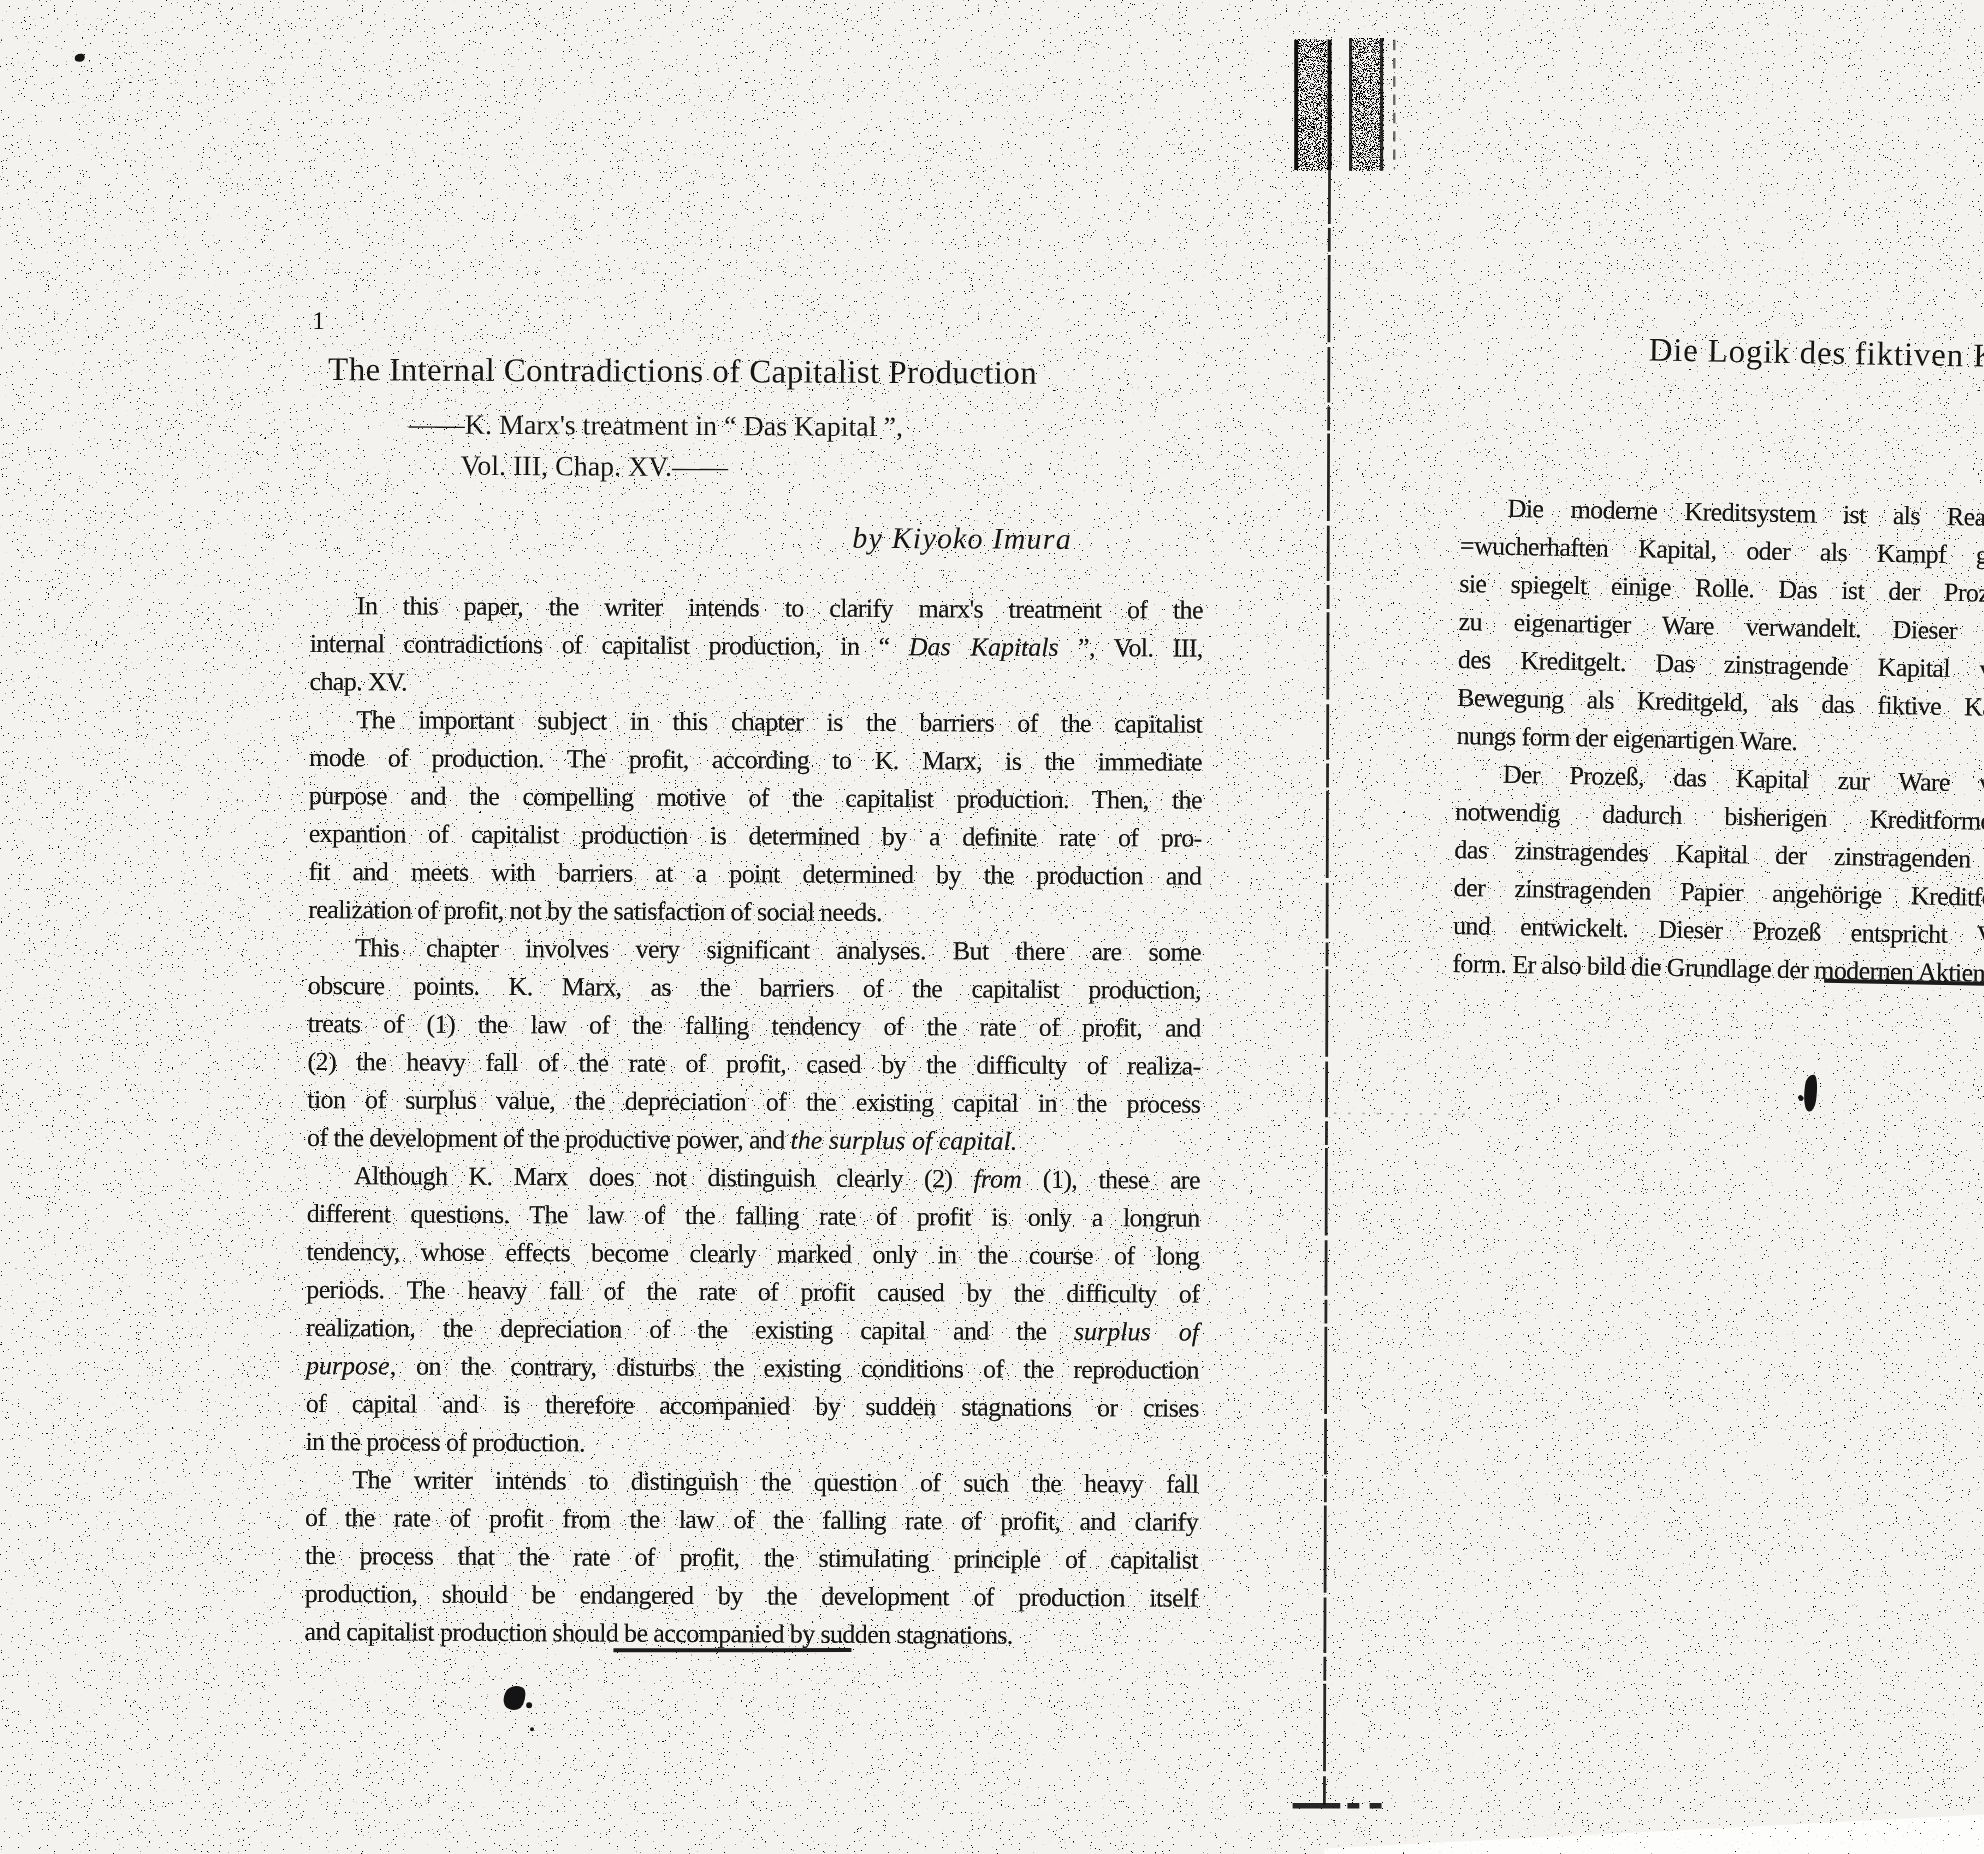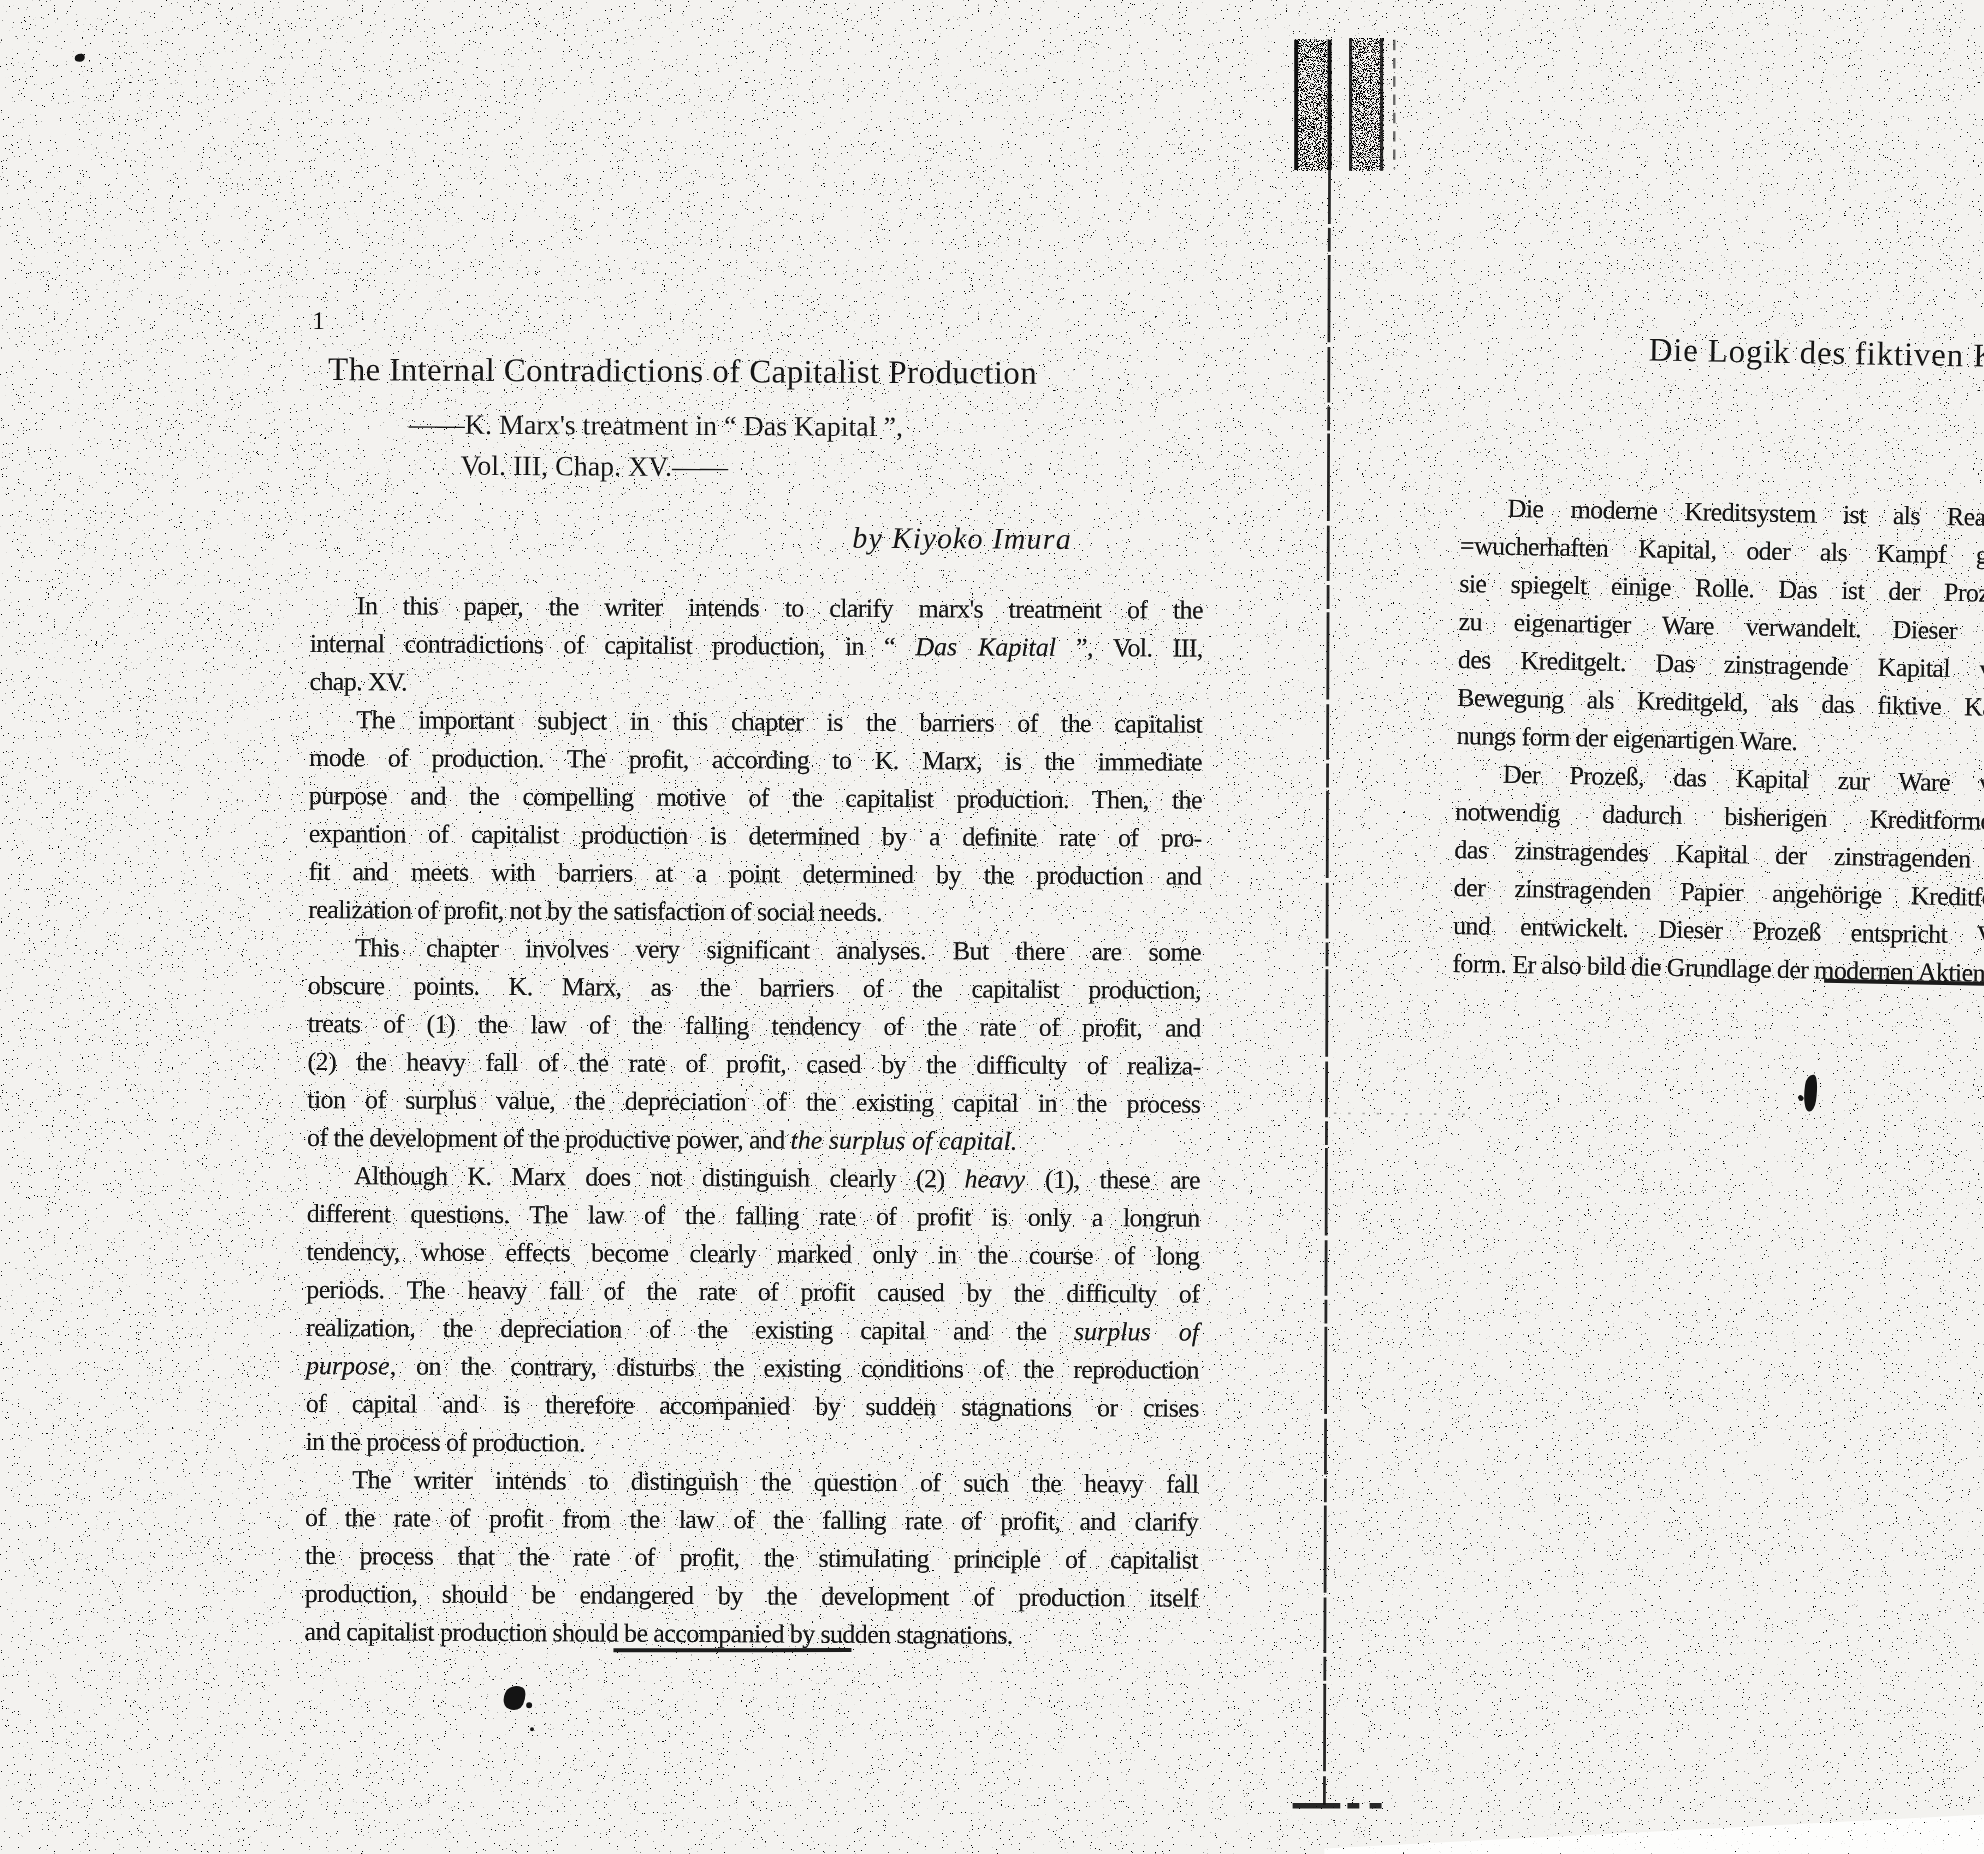--- a/index.html
+++ b/index.html
@@ -108,41 +108,41 @@
   <div id="page-left" class="page">
     <div id="pl-num" class="abs pagenum">1</div>
     <div id="pl-title" class="abs">The Internal Contradictions of Capitalist Production</div>
     <div id="pl-sub1" class="abs">——K. Marx's treatment in “ Das Kapital ”,</div>
     <div id="pl-sub2" class="abs">Vol. III, Chap. XV.——</div>
     <div id="pl-by" class="abs">by Kiyoko Imura</div>
 
     <div id="pl-body" class="body-block">
         <div>
           <div class="pline ind">In this paper, the writer intends to clarify marx's treatment of the</div>
-          <div class="pline">internal contradictions of capitalist production, in “ <i>Das Kapital</i> ”, Vol. III,</div>
+          <div class="pline">internal contradictions of capitalist production, in “ <i>Das Kapitals</i> ”, Vol. III,</div>
           <div class="pline end">chap. XV.</div>
         </div>
         <div>
           <div class="pline ind">The important subject in this chapter is the barriers of the capitalist</div>
           <div class="pline">mode of production. The profit, according to K. Marx, is the immediate</div>
           <div class="pline">purpose and the compelling motive of the capitalist production. Then, the</div>
           <div class="pline">expantion of capitalist production is determined by a definite rate of pro-</div>
           <div class="pline">fit and meets with barriers at a point determined by the production and</div>
           <div class="pline end">realization of profit, not by the satisfaction of social needs.</div>
         </div>
         <div>
           <div class="pline ind">This chapter involves very significant analyses. But there are some</div>
           <div class="pline">obscure points. K. Marx, as the barriers of the capitalist production,</div>
           <div class="pline">treats of (1) the law of the falling tendency of the rate of profit, and</div>
           <div class="pline">(2) the heavy fall of the rate of profit, cased by the difficulty of realiza-</div>
           <div class="pline">tion of surplus value, the depreciation of the existing capital in the process</div>
           <div class="pline end">of the development of the productive power, and <i>the surplus of capital.</i></div>
         </div>
         <div>
-          <div class="pline ind">Although K. Marx does not distinguish clearly (2) <i>heavy</i> (1), these are</div>
+          <div class="pline ind">Although K. Marx does not distinguish clearly (2) <i>from</i> (1), these are</div>
           <div class="pline">different questions. The law of the falling rate of profit is only a longrun</div>
           <div class="pline">tendency, whose effects become clearly marked only in the course of long</div>
           <div class="pline">periods. The heavy fall of the rate of profit caused by the difficulty of</div>
           <div class="pline">realization, the depreciation of the existing capital and the <i>surplus of</i></div>
           <div class="pline"><i>purpose,</i> on the contrary, disturbs the existing conditions of the reproduction</div>
           <div class="pline">of capital and is therefore accompanied by sudden stagnations or crises</div>
           <div class="pline end">in the process of production.</div>
         </div>
         <div>
           <div class="pline ind">The writer intends to distinguish the question of such the heavy fall</div>

